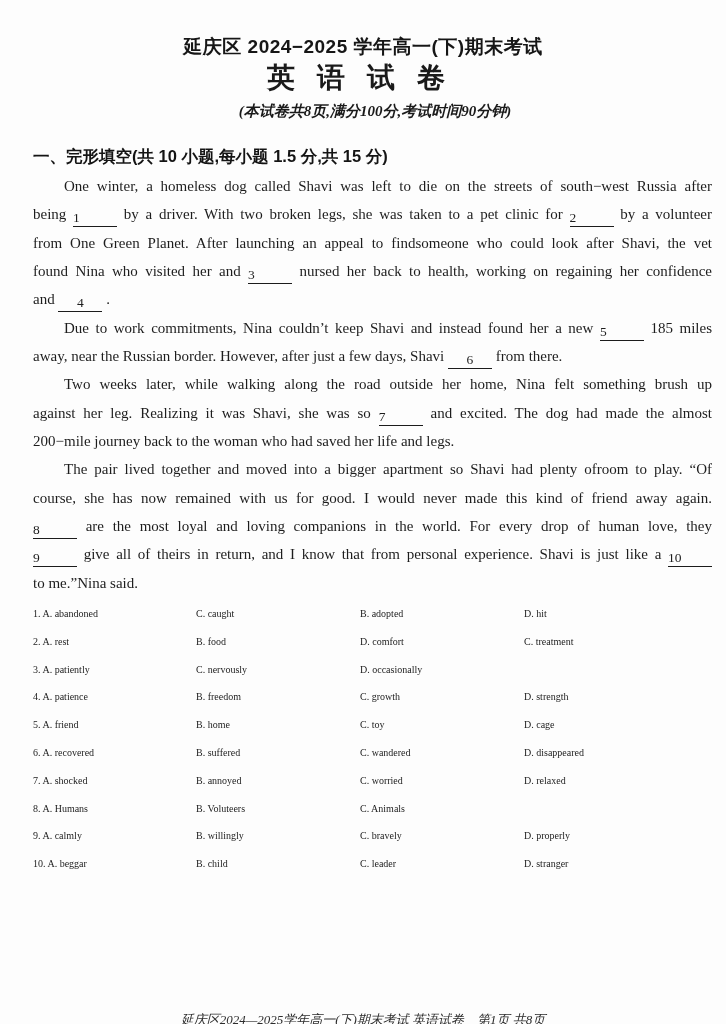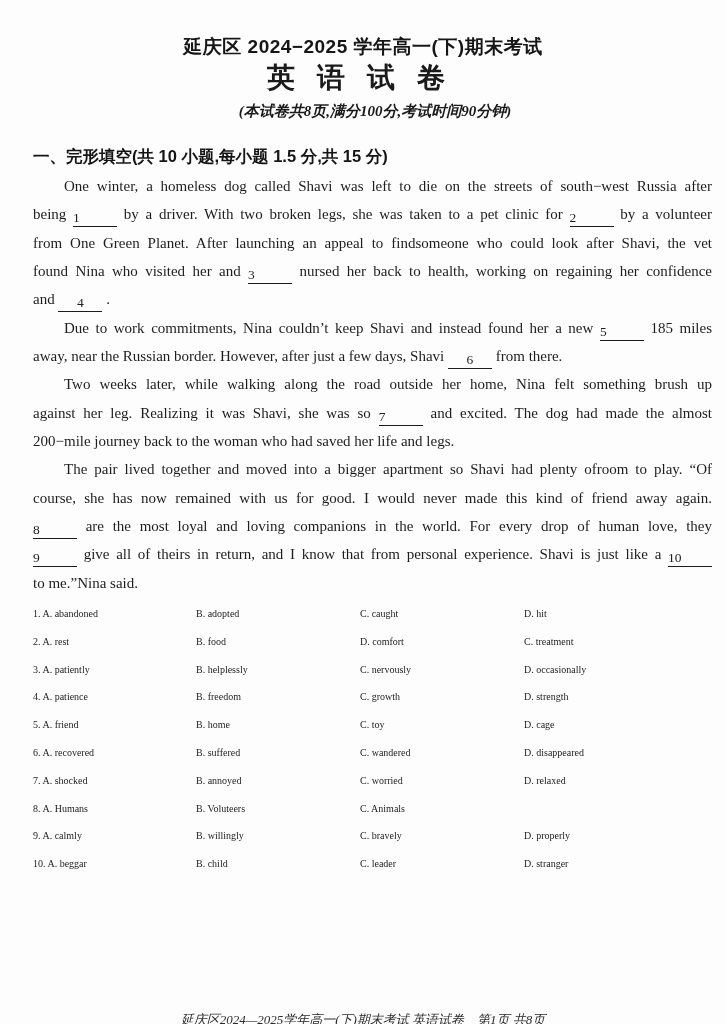--- a/index.html
+++ b/index.html
@@ -82,33 +82,32 @@
       <div class="pline jl indent">The pair lived together and moved into a bigger apartment so Shavi had plenty ofroom to play. “Of</div>
       <div class="pline jl">course, she has now remained with us for good. I would never made this kind of friend away again.</div>
       <div class="pline jl"><span class="blank">8</span> are the most loyal and loving companions in the world. For every drop of human love, they</div>
       <div class="pline jl"><span class="blank">9</span> give all of theirs in return, and I know that from personal experience. Shavi is just like a <span class="blank">10</span></div>
       <div class="pline ll">to me.”Nina said.</div>
     </div>
 
   <div class="options">
       <div class="opt-row">
         <span class="opt-cell">1. A. abandoned</span>
+        <span class="opt-cell">C. caught</span>
         <span class="opt-cell">B. adopted</span>
-        <span class="opt-cell">C. caught</span>
         <span class="opt-cell">D. hit</span>
       </div>
       <div class="opt-row">
         <span class="opt-cell">2. A. rest</span>
         <span class="opt-cell">B. food</span>
         <span class="opt-cell">D. comfort</span>
         <span class="opt-cell">C. treatment</span>
       </div>
       <div class="opt-row">
         <span class="opt-cell">3. A. patiently</span>
-        <span class="opt-cell">B. helplessly</span>
         <span class="opt-cell">C. nervously</span>
         <span class="opt-cell">D. occasionally</span>
       </div>
       <div class="opt-row">
         <span class="opt-cell">4. A. patience</span>
         <span class="opt-cell">B. freedom</span>
         <span class="opt-cell">C. growth</span>
         <span class="opt-cell">D. strength</span>
       </div>
       <div class="opt-row">

